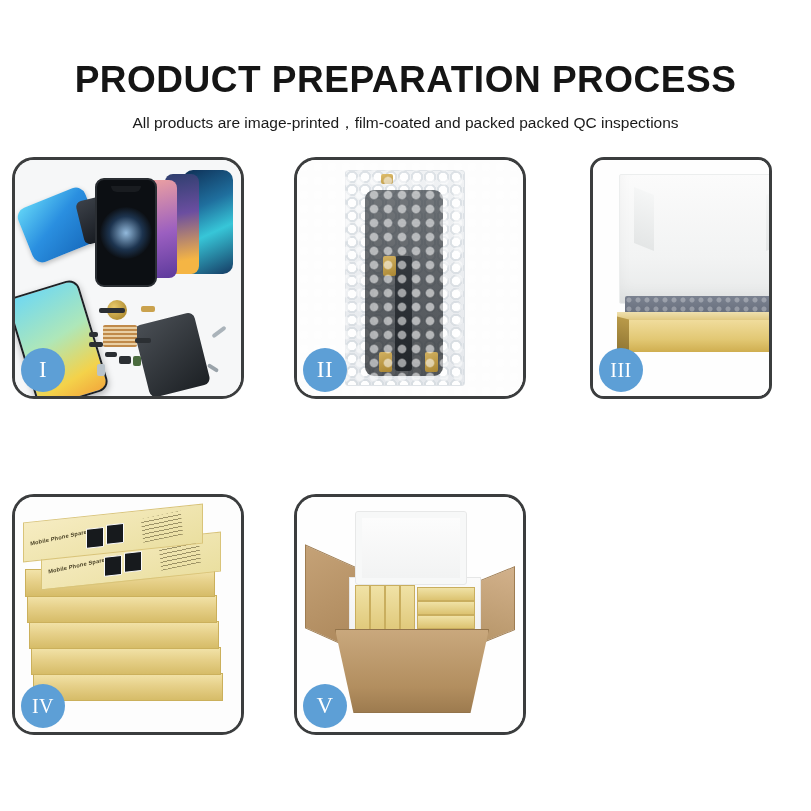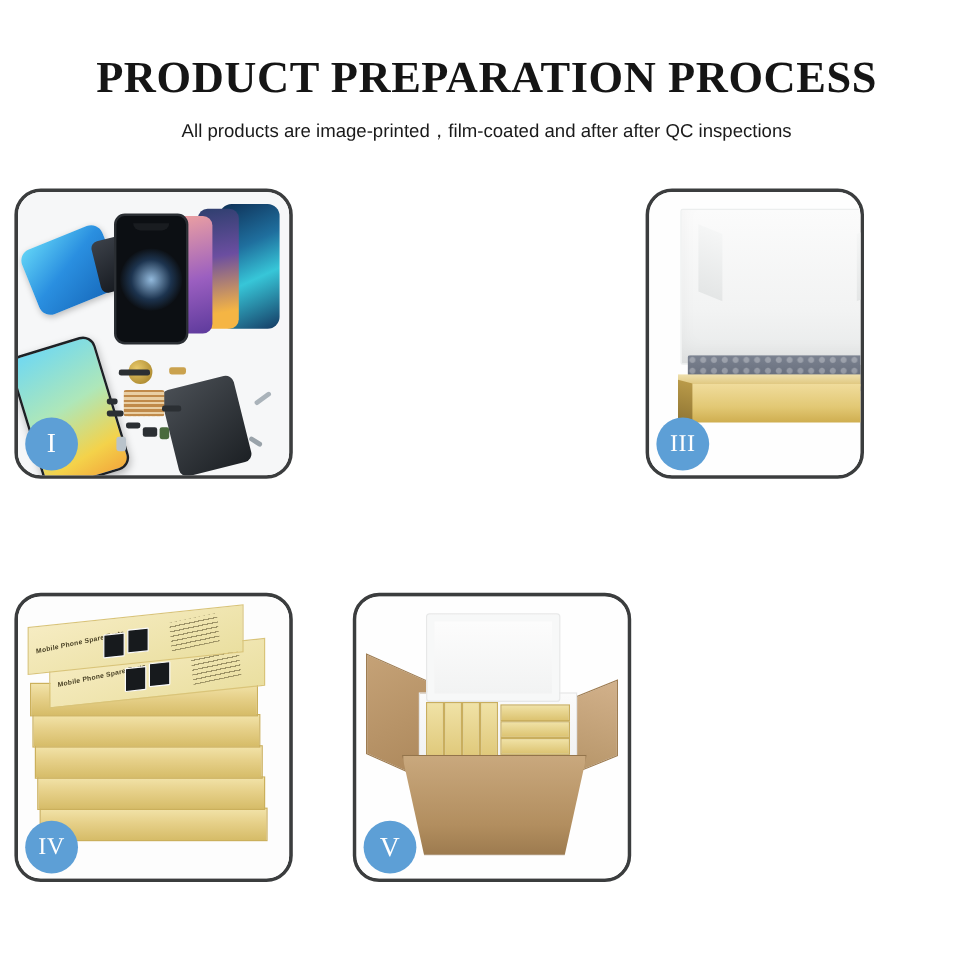--- a/index.html
+++ b/index.html
@@ -23,26 +23,26 @@
   
   .header {
     position: absolute;
     left: 0;
     top: 0;
     width: 811px;
     text-align: center;
   }
   .title {
     margin: 0;
-    padding-top: 46px;
+    padding-top: 60px;
     font-size: 37px;
     font-weight: 700;
     letter-spacing: 0.5px;
     color: #151515;
-    font-family: Liberation Serif, serif;
+    font-family: Liberation Sans, sans-serif;
     line-height: 1.1;
     white-space: nowrap;
   }
   .subtitle {
     margin: 0;
     padding-top: 12px;
     font-size: 15.5px;
     font-weight: 400;
     color: #1a1a1a;
     font-family: "Liberation Sans", sans-serif;
@@ -62,21 +62,21 @@
     border: 3.5px solid #3b3d3e;
     border-radius: 22px;
     background: #fcfcfc;
     box-sizing: border-box;
     overflow: hidden;
   }
   .panel.r1 { top: 0; height: 242px; }
   .panel.r2 { top: 337px; height: 241px; }
   .panel.c1 { left: 0;   width: 232px; }
   .panel.c2 { left: 282px; width: 232px; }
-  .panel.c3 { left: 526px; width: 182px; }
+  .panel.c3 { left: 578px; width: 182px; border-radius: 14px; }
 
   .photo {
     position: absolute;
     left: 0; top: 0; right: 0; bottom: 0;
     overflow: hidden;
   }
 
   
   .badge {
     position: absolute;
@@ -379,21 +379,21 @@
     width: 16px; height: 20px;
   }
 </style>
 </head>
 <body>
 
 <div class="page">
 
   <div class="header">
     <h1 class="title">PRODUCT PREPARATION PROCESS</h1>
-    <p class="subtitle">All products are image-printed，film-coated and after after QC inspections</p>
+    <p class="subtitle">All products are image-printed，film-coated and packed packed QC inspections</p>
   </div>
 
   <div class="grid">
 
     <div class="panel r1 c1 p1">
       <div class="photo">
         <div class="p1-bg"></div>
         <div class="scr phone-blue"></div>
         <div class="scr phone-teal"></div>
         <div class="scr phone-gold"></div>
@@ -411,20 +411,34 @@
         <div class="part tiny" style="left:104px; top:196px; width:12px; height:8px;"></div>
         <div class="part tiny" style="left:120px; top:178px; width:16px;"></div>
         <div class="part tiny" style="left:118px; top:196px; width:8px; height:10px; background:#4a6b3e;"></div>
         <div class="part tiny" style="left:82px;  top:204px; width:8px; height:12px; background:#b9c3cb;"></div>
         <div class="part tiny" style="left:196px; top:170px; width:16px; height:4px; background:#aab3ba; transform:rotate(-36deg);"></div>
         <div class="part tiny" style="left:192px; top:206px; width:12px; height:4px; background:#9aa3aa; transform:rotate(32deg);"></div>
       </div>
       <div class="badge">I</div>
     </div>
 
+    <div class="panel r1 c2 p2">
+      <div class="photo">
+        <div class="p2-bg"></div>
+        <div class="bag"></div>
+        <div class="screen"></div>
+        <div class="flex"></div>
+        <div class="gold" style="left:84px; top:14px; width:12px; height:10px;"></div>
+        <div class="gold" style="left:86px; top:96px;"></div>
+        <div class="gold" style="left:82px; top:192px;"></div>
+        <div class="gold" style="left:128px; top:192px;"></div>
+        <div class="overlay"></div>
+      </div>
+      <div class="badge">II</div>
+    </div>
 
     <div class="panel r1 c3 p3">
       <div class="photo">
         <div class="p3-bg"></div>
         <div class="lid">
           <div class="lid-l"></div>
           <div class="lid-r"></div>
         </div>
         <div class="bubble"></div>
         <div class="box-lip"></div>

